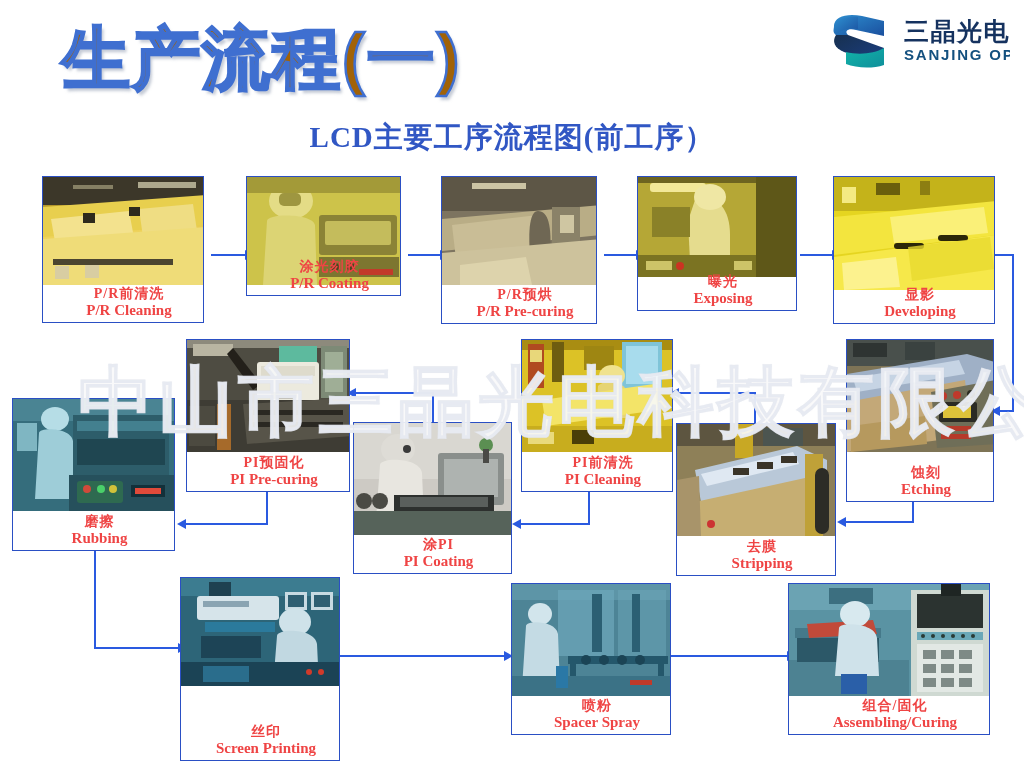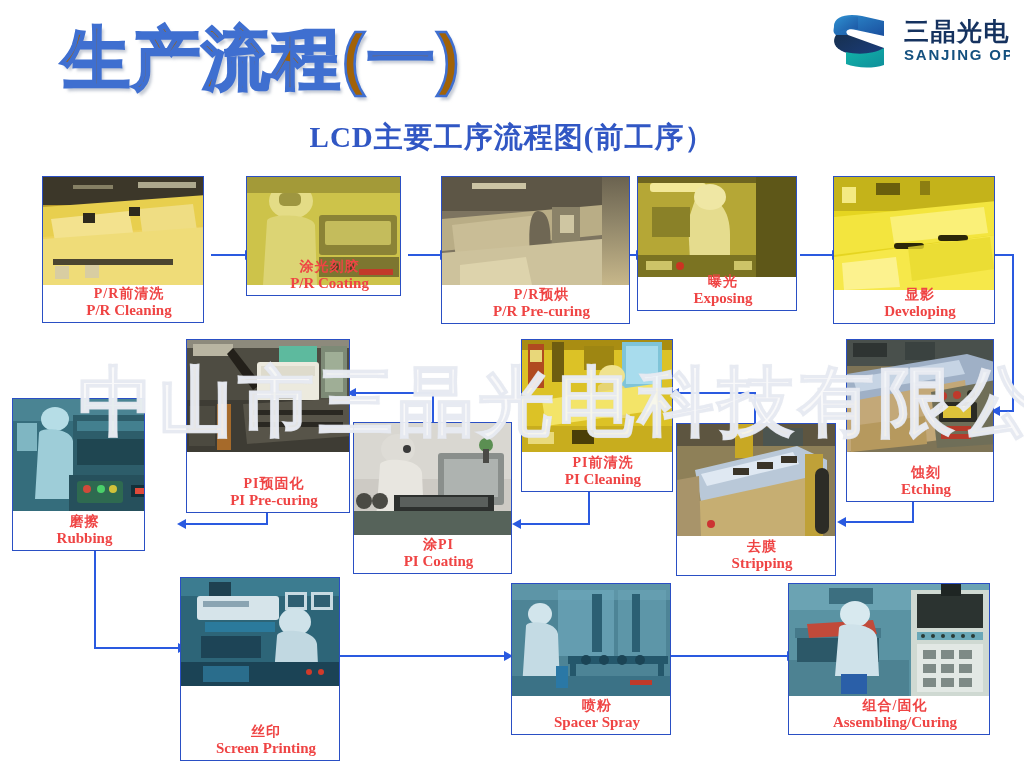--- a/index.html
+++ b/index.html
@@ -222,21 +222,21 @@
         <rect x="112" y="92" width="34" height="6" fill="#c23a2a"></rect>
         <rect x="0" y="0" width="155" height="16" fill="#a39a38"></rect>
       </svg>
     </div>
     <div class="cap">
       <span class="zh">涂光刻胶</span>
       <span class="en">P/R Coating</span>
     </div>
   </div>
 
-  <div class="pbox" style="left:441px;top:176px;width:189px;height:148px;">
+  <div class="pbox" style="left:441px;top:176px;width:156px;height:148px;">
     <div class="photo" style="height:108px;background:linear-gradient(180deg,#6b6350 0%,#8e8468 40%,#c7b78a 100%);">
       <svg width="160" height="108" viewBox="0 0 160 108" style="display:block">
         <rect x="0" y="0" width="160" height="108" fill="#7d7460"></rect>
         <rect x="0" y="0" width="160" height="34" fill="#5d5646"></rect>
         <rect x="30" y="6" width="54" height="6" fill="#e8e0bc" opacity=".8"></rect>
         <polygon points="0,42 160,28 160,58 0,74" fill="#b9ad86"></polygon>
         <polygon points="10,48 96,38 100,70 14,82" fill="#c9bd96"></polygon>
         <rect x="110" y="30" width="28" height="46" fill="#8a8268"></rect>
         <rect x="118" y="38" width="14" height="18" fill="#cfc6a2"></rect>
         <path d="M96 34 C106 34 110 48 108 78 L88 78 C86 52 88 34 96 34Z" fill="#6f6754"></path>
@@ -391,21 +391,21 @@
         <circle cx="10" cy="78" r="8" fill="#4a4a44"></circle>
         <circle cx="26" cy="78" r="8" fill="#4a4a44"></circle>
       </svg>
     </div>
     <div class="cap">
       <span class="zh">涂PI</span>
       <span class="en">PI Coating</span>
     </div>
   </div>
 
-  <div class="pbox" style="left:186px;top:339px;width:164px;height:174px;">
+  <div class="pbox" style="left:186px;top:339px;width:164px;height:153px;">
     <div class="photo" style="height:112px;background:linear-gradient(180deg,#3a3a32 0%,#6c6a5c 50%,#4a4a42 100%);">
       <svg width="164" height="112" viewBox="0 0 164 112" style="display:block">
         <rect x="0" y="0" width="164" height="112" fill="#4e4c42"></rect>
         <rect x="0" y="0" width="164" height="8" fill="#8d8a7c"></rect>
         <rect x="6" y="4" width="40" height="12" fill="#b9b5a2"></rect>
         <rect x="92" y="6" width="38" height="22" fill="#5dba9e"></rect>
         <rect x="134" y="6" width="26" height="52" fill="#7d8a76"></rect>
         <rect x="138" y="12" width="18" height="40" fill="#9fae96"></rect>
         <path d="M46 8 L74 44 L66 50 L40 14 Z" fill="#23201a"></path>
         <rect x="70" y="22" width="62" height="40" rx="3" fill="#eceade"></rect>
@@ -418,21 +418,21 @@
         <rect x="30" y="64" width="14" height="46" fill="#a66a2a"></rect>
         <rect x="2" y="66" width="26" height="40" fill="#4c4a40"></rect>
       </svg>
     </div>
     <div class="cap">
       <span class="zh">PI预固化</span>
       <span class="en">PI Pre-curing</span>
     </div>
   </div>
 
-  <div class="pbox" style="left:12px;top:398px;width:133px;height:153px;">
+  <div class="pbox" style="left:12px;top:398px;width:163px;height:153px;">
     <div class="photo" style="height:112px;background:linear-gradient(180deg,#2e5f6e 0%,#3f7f8e 50%,#27505e 100%);">
       <svg width="163" height="112" viewBox="0 0 163 112" style="display:block">
         <rect x="0" y="0" width="163" height="112" fill="#356d7c"></rect>
         <rect x="0" y="0" width="163" height="22" fill="#4a8493"></rect>
         <rect x="4" y="24" width="20" height="28" fill="#7fb6c2"></rect>
         <ellipse cx="42" cy="20" rx="14" ry="12" fill="#b6dde6"></ellipse>
         <path d="M26 34 C26 28 58 28 60 42 L62 100 L22 100 Z" fill="#9ecdd8"></path>
         <rect x="60" y="16" width="96" height="60" fill="#2d5d6a"></rect>
         <rect x="64" y="22" width="88" height="10" fill="#43808f"></rect>
         <rect x="64" y="40" width="88" height="26" fill="#1f4651"></rect>

